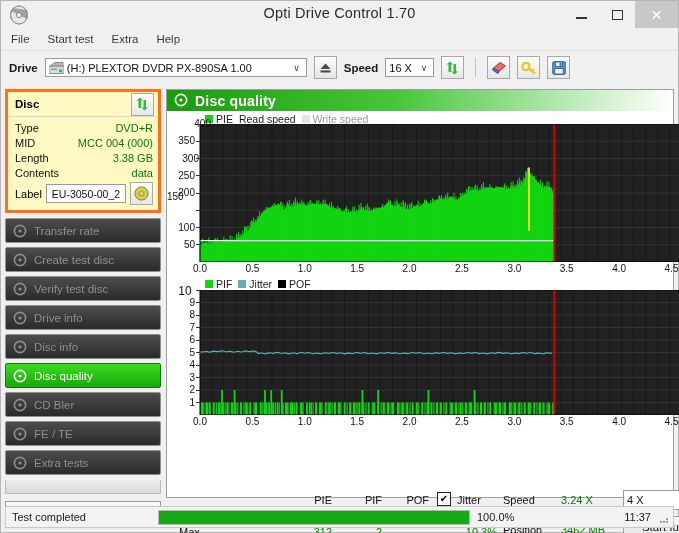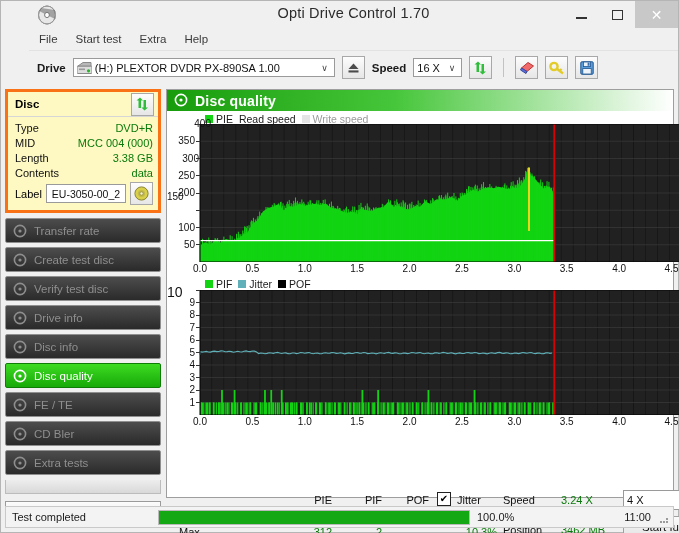--- a/index.html
+++ b/index.html
@@ -1,19 +1,19 @@
 <!DOCTYPE html>
 <html><head>
 <meta charset="utf-8">
 <style>
   html,body{margin:0;padding:0;background:#6b2020;}
   body{width:679px;height:533px;overflow:hidden;
        font-family:"Liberation Sans",sans-serif;font-size:11px;color:#000;}
   .win{position:absolute;left:0;top:0;width:679px;height:533px;
-       background:#f0f0f0;border:1px solid #b5b5b5;box-sizing:border-box;padding-left:28px;}
+       background:#f0f0f0;border:1px solid #b5b5b5;box-sizing:border-box;}
 
   
   .titlebar{height:27px;background:#f0f0f0;position:relative;}
   .app-icon{position:absolute;left:8px;top:4px;width:20px;height:20px;}
   .title-text{position:absolute;left:0;right:0;top:4px;text-align:center;
        font-size:14.5px;color:#2b2b2b;letter-spacing:.2px;}
   .wbtns{position:absolute;right:0;top:0;display:flex;height:27px;}
   .wbtn{width:36px;height:27px;display:flex;align-items:center;justify-content:center;
         color:#333;font-size:12px;}
   .wbtn.close{background:#c8c8c8;width:43px;color:#fff;font-size:14px;}
@@ -295,30 +295,30 @@
           </span>
           <span>Disc quality</span>
         </div>
         <div class="nav">
           <span class="glyph">
             <svg width="14" height="14" viewBox="0 0 14 14">
                 <circle cx="7" cy="7" r="5.6" fill="none" stroke="#8e8e8e" stroke-width="1.6"></circle>
                 <circle cx="7" cy="7" r="1.6" fill="#8e8e8e"></circle>
               </svg>
           </span>
-          <span>FE / TE</span>
+          <span>CD Bler</span>
         </div>
         <div class="nav">
           <span class="glyph">
             <svg width="14" height="14" viewBox="0 0 14 14">
                 <circle cx="7" cy="7" r="5.6" fill="none" stroke="#8e8e8e" stroke-width="1.6"></circle>
                 <circle cx="7" cy="7" r="1.6" fill="#8e8e8e"></circle>
               </svg>
           </span>
-          <span>CD Bler</span>
+          <span>FE / TE</span>
         </div>
         <div class="nav">
           <span class="glyph">
             <svg width="14" height="14" viewBox="0 0 14 14">
                 <circle cx="7" cy="7" r="5.6" fill="none" stroke="#8e8e8e" stroke-width="1.6"></circle>
                 <circle cx="7" cy="7" r="1.6" fill="#8e8e8e"></circle>
               </svg>
           </span>
           <span>Extra tests</span>
         </div>
@@ -1295,21 +1295,21 @@
           <div style="position: absolute; font-size: 10px; color: rgb(17, 17, 17); left: 0px; top: 56.5px; text-align: right; width: 28px;">5</div>
           <div style="position: absolute; right: 0px; top: 62px; width: 4px; height: 1px; background: rgb(51, 51, 51);"></div>
           <div style="position: absolute; font-size: 10px; color: rgb(17, 17, 17); left: 0px; top: 44px; text-align: right; width: 28px;">6</div>
           <div style="position: absolute; right: 0px; top: 49.5px; width: 4px; height: 1px; background: rgb(51, 51, 51);"></div>
           <div style="position: absolute; font-size: 10px; color: rgb(17, 17, 17); left: 0px; top: 31.5px; text-align: right; width: 28px;">7</div>
           <div style="position: absolute; right: 0px; top: 37px; width: 4px; height: 1px; background: rgb(51, 51, 51);"></div>
           <div style="position: absolute; font-size: 10px; color: rgb(17, 17, 17); left: 0px; top: 19px; text-align: right; width: 28px;">8</div>
           <div style="position: absolute; right: 0px; top: 24.5px; width: 4px; height: 1px; background: rgb(51, 51, 51);"></div>
           <div style="position: absolute; font-size: 10px; color: rgb(17, 17, 17); left: 0px; top: 6.5px; text-align: right; width: 28px;">9</div>
           <div style="position: absolute; right: 0px; top: 12px; width: 4px; height: 1px; background: rgb(51, 51, 51);"></div>
-          <div style="position: absolute; font-size: 14px; color: rgb(17, 17, 17); left: 0px; top: -6px; text-align: left; width: 36px;">10</div>
+          <div style="position: absolute; font-size: 12px; color: rgb(17, 17, 17); left: 0px; top: -6px; text-align: center; width: 36px;">10</div>
           <div style="position: absolute; right: 0px; top: -0.5px; width: 4px; height: 1px; background: rgb(51, 51, 51);"></div>
         </div>
       <div id="chart2-right" style="position: absolute; left: 515px; top: 200px; width: 0px; height: 125px;"></div>
       <div id="chart2-x" style="position: absolute; left: 0px; top: 326px; width: 515px; height: 14px;">
           <div style="position: absolute; font-size: 10px; color: rgb(17, 17, 17); left: 22px; top: 0px; text-align: center; width: 22px;">0.0</div>
           <div style="position: absolute; font-size: 10px; color: rgb(17, 17, 17); left: 74.3913px; top: 0px; text-align: center; width: 22px;">0.5</div>
           <div style="position: absolute; font-size: 10px; color: rgb(17, 17, 17); left: 126.783px; top: 0px; text-align: center; width: 22px;">1.0</div>
           <div style="position: absolute; font-size: 10px; color: rgb(17, 17, 17); left: 179.174px; top: 0px; text-align: center; width: 22px;">1.5</div>
           <div style="position: absolute; font-size: 10px; color: rgb(17, 17, 17); left: 231.565px; top: 0px; text-align: center; width: 22px;">2.0</div>
           <div style="position: absolute; font-size: 10px; color: rgb(17, 17, 17); left: 283.957px; top: 0px; text-align: center; width: 22px;">2.5</div>
@@ -1355,21 +1355,21 @@
       </div>
     </div>
   </div>
 
   <div class="statusbar">
     <span class="sb-text">Test completed</span>
     <div class="prog">
       <div class="fill" id="prog-fill" style="width: 100%;"></div>
     </div>
     <span class="sb-pct">100.0%</span>
-    <span class="sb-time">11:00</span>
+    <span class="sb-time">11:37</span>
     <span class="grip">
       <svg width="12" height="12" viewBox="0 0 12 12">
         <g fill="#9a9a9a">
           <rect x="8" y="8" width="2" height="2"></rect>
             <rect x="5" y="8" width="2" height="2"></rect>
           <rect x="8" y="5" width="2" height="2"></rect>
             <rect x="2" y="8" width="2" height="2"></rect>
         </g>
       </svg>
     </span>

